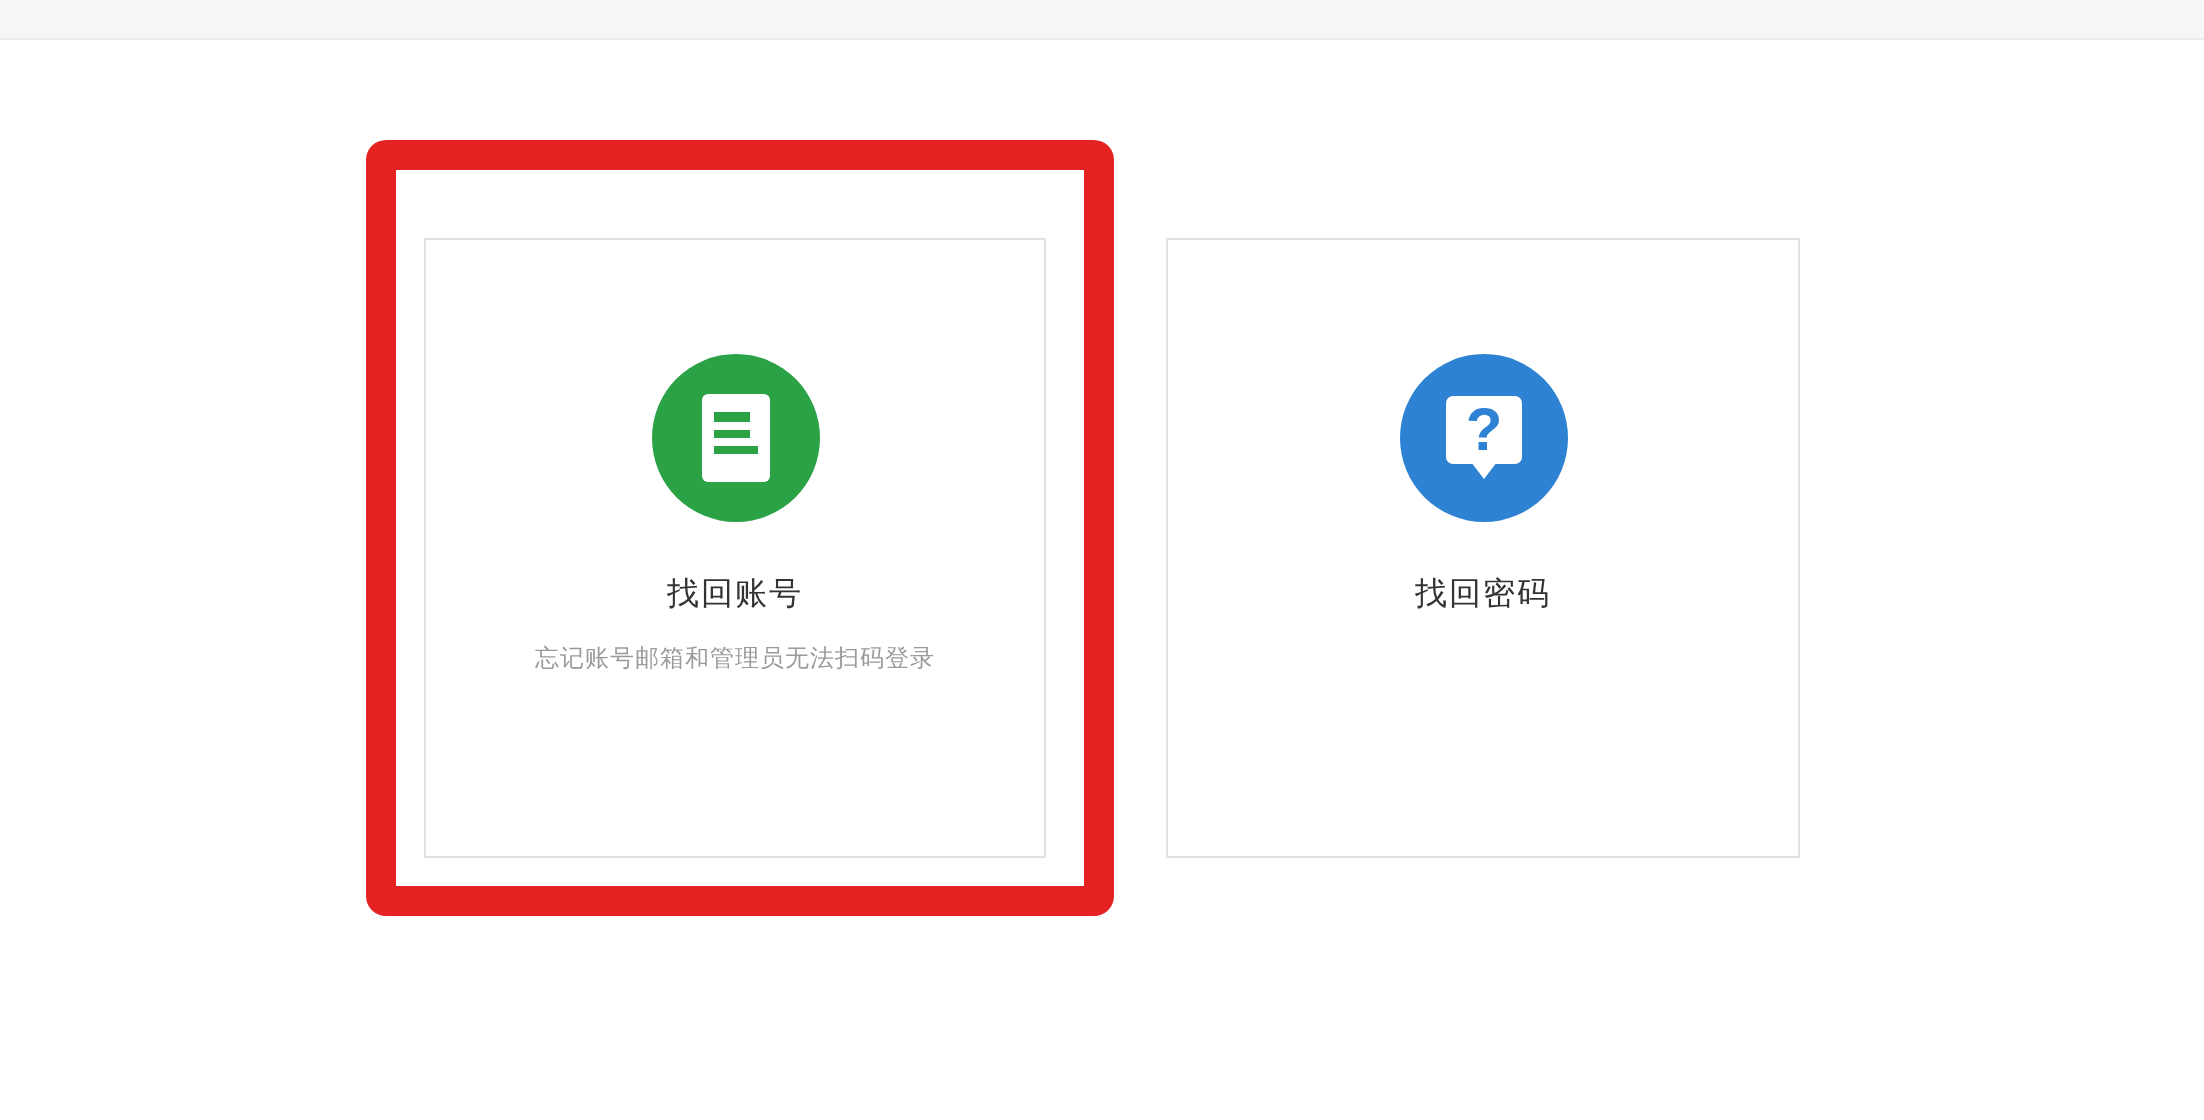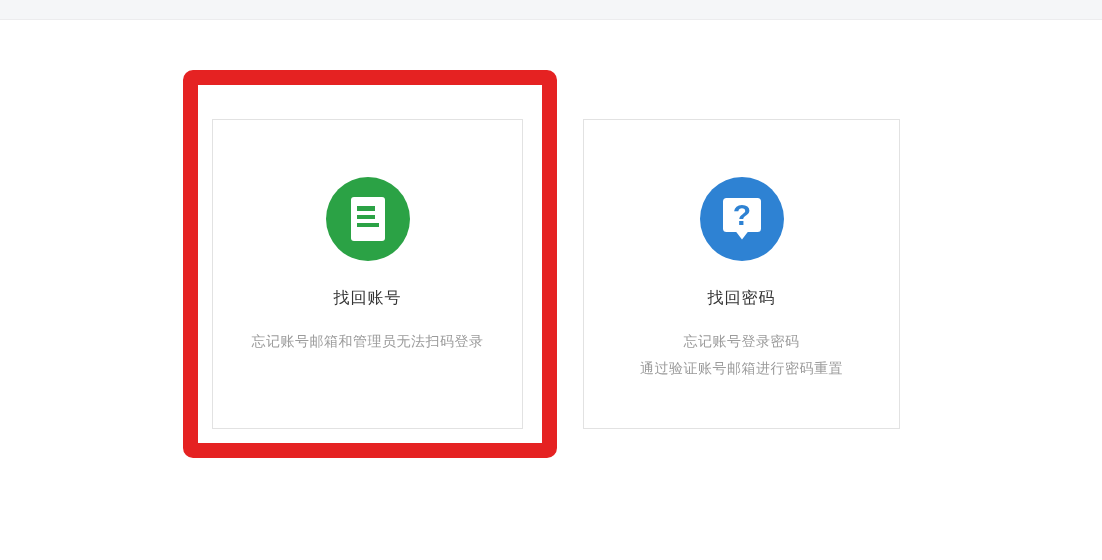--- a/index.html
+++ b/index.html
@@ -57,22 +57,22 @@
   .icon-green{color:var(--green);}
   .icon-blue{color:var(--blue);}
   .card-title{
     margin-top:27px;
     font-size:16px;
     color:var(--title-color);
     letter-spacing:1px;
     line-height:20px;
   }
   .card-desc{
-    margin-top:20px;
-    font-size:14px;
+    margin-top:8px;
+    font-size:12px;
     line-height:27px;
     color:var(--desc-color);
     text-align:center;
     letter-spacing:0.5px;
   }
   .q-glyph{
     font-family:"Liberation Sans","DejaVu Sans",sans-serif;
     font-weight:bold;
   }
 </style>
@@ -104,19 +104,15 @@
   <div class="card card-right">
     <div class="icon-circle icon-blue">
       <svg viewBox="0 0 84 84" aria-hidden="true">
         <circle cx="42" cy="42" r="42" fill="currentColor"></circle>
         <rect x="23" y="21" width="38" height="34" rx="3.5" fill="#ffffff"></rect>
         <path d="M 35.5 54 L 48.5 54 L 42 62.5 Z" fill="#ffffff"></path>
         <text class="q-glyph" x="42" y="48" text-anchor="middle" font-size="30" fill="currentColor">?</text>
       </svg>
     </div>
     <div class="card-title">找回密码</div>
-    <div class="card-desc">
-      <div>忘记账号登录密码</div>
-      <div>通过验证账号邮箱进行密码重置</div>
-    </div>
   </div>
 
 </div>
 
 </body></html>

